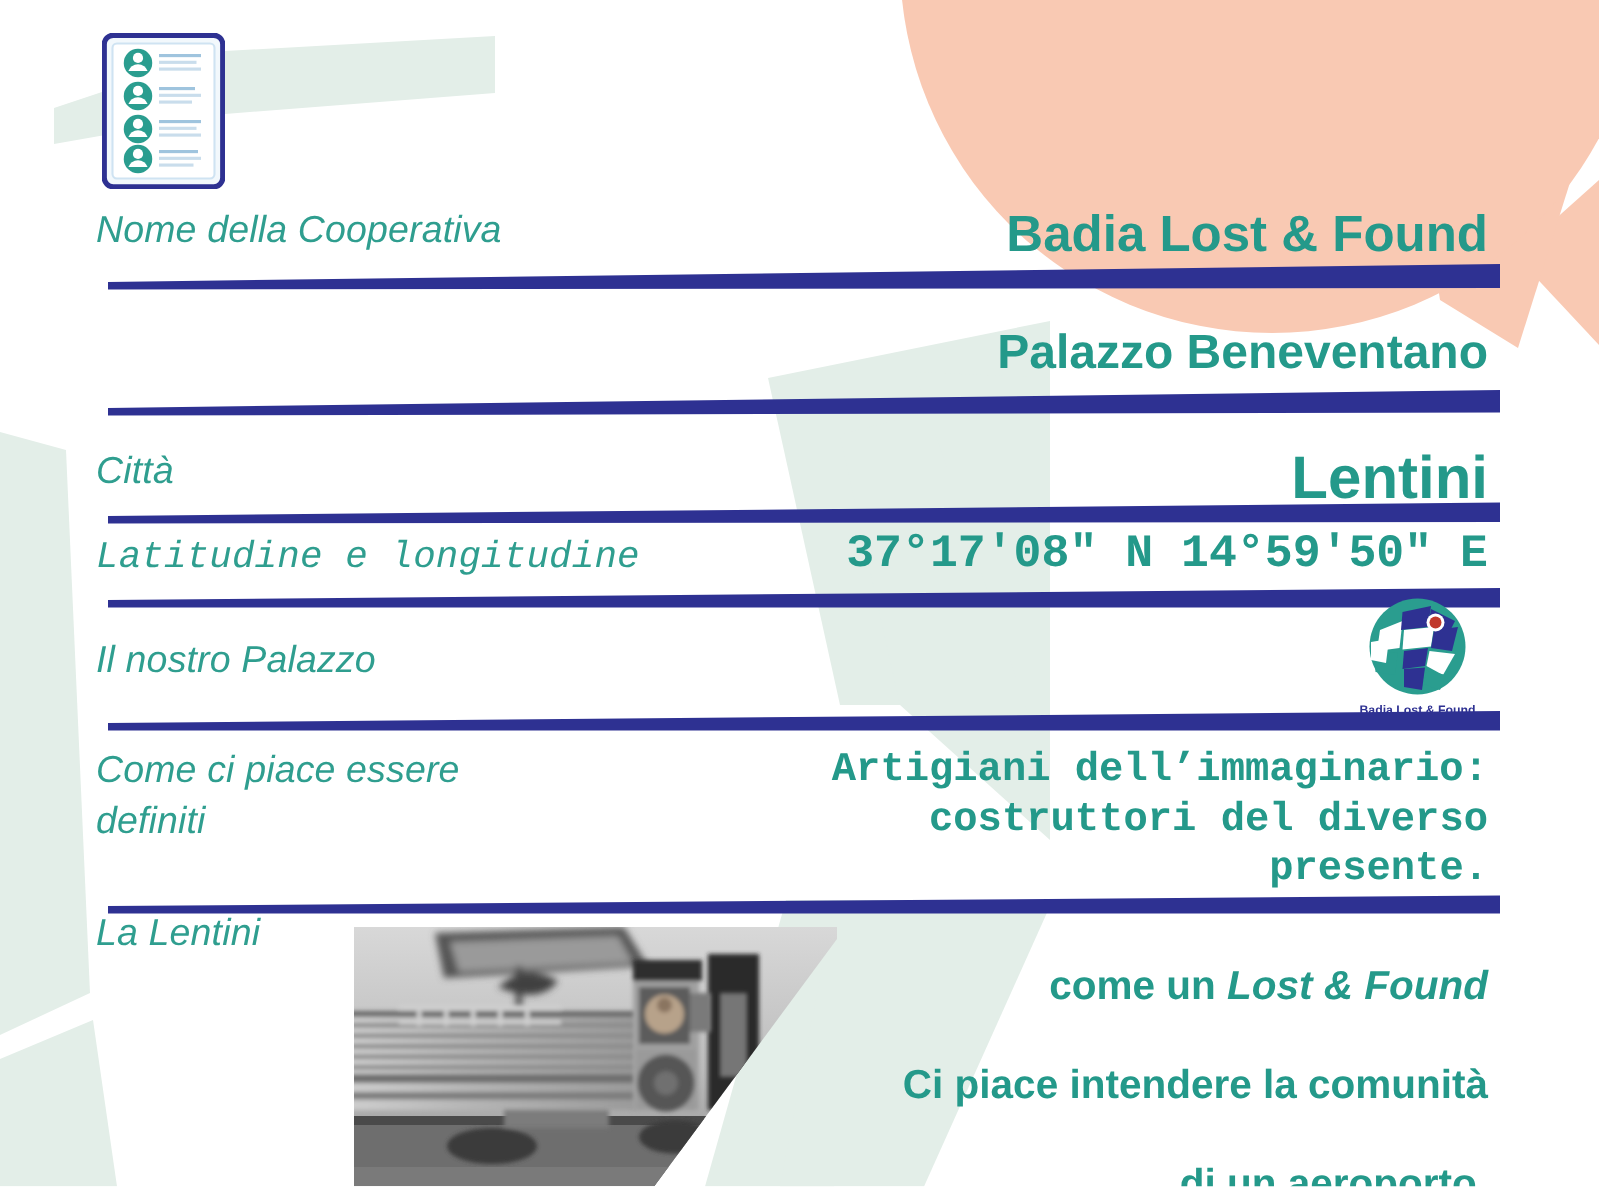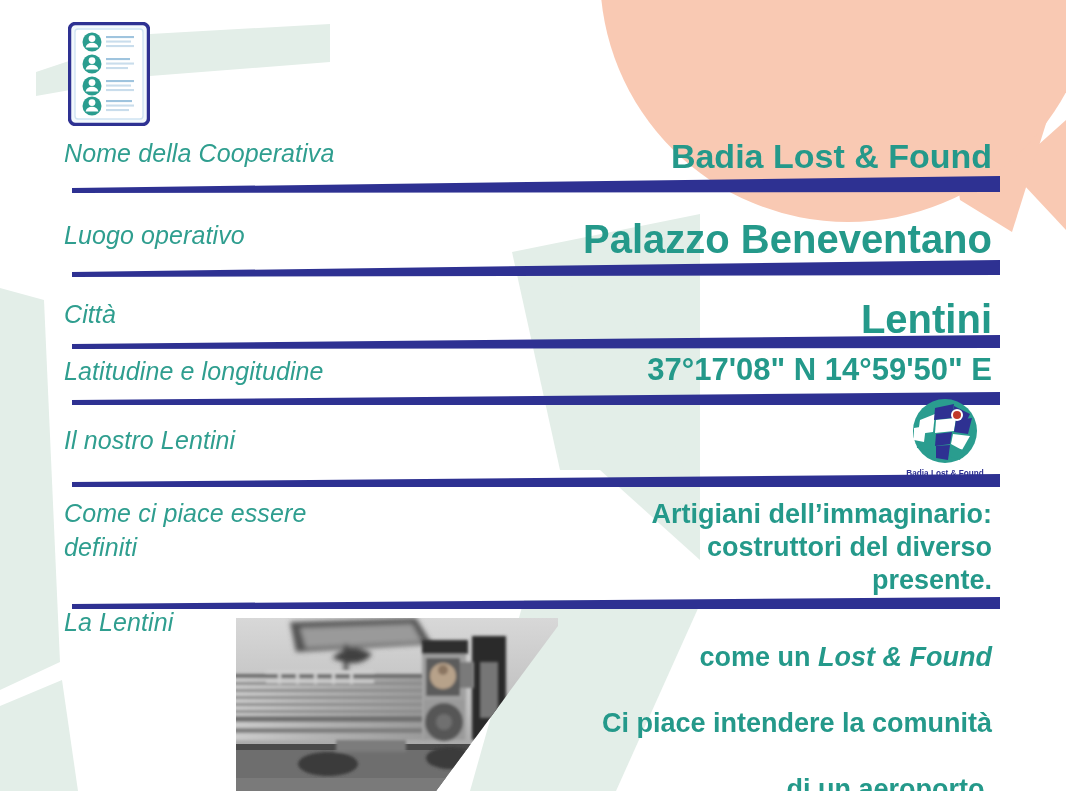--- a/index.html
+++ b/index.html
@@ -125,51 +125,50 @@
       <div class="label">Nome della Cooperativa</div>
       <div class="value" style="font-size:34px;">Badia Lost &amp; Found</div>
     </div>
     <div class="divider" style="top:176px;">
       <svg viewBox="0 0 928 22" preserveAspectRatio="none">
           <path d="M0,12 L928,0 L928,16 L0,17 Z" fill="#2E3192"></path>
         </svg>
     </div>
 
     <div class="row" style="top:219px;height:46px;">
-      <div class="label">Luogo operativo</div>
-      <div class="value" style="font-size:40px;top:-3px;">Palazzo Beneventano</div>
+      <div class="value" style="font-size:32px;top:-3px;">Palazzo Beneventano</div>
     </div>
     <div class="divider" style="top:258px;">
       <svg viewBox="0 0 928 22" preserveAspectRatio="none">
           <path d="M0,14 L928,2 L928,17 L0,19 Z" fill="#2E3192"></path>
         </svg>
     </div>
 
     <div class="row" style="top:298px;height:44px;">
       <div class="label">Città</div>
       <div class="value" style="font-size:40px;top:-2px;">Lentini</div>
     </div>
     <div class="divider" style="top:334px;">
       <svg viewBox="0 0 928 22" preserveAspectRatio="none">
           <path d="M0,10 L928,1 L928,14 L0,15 Z" fill="#2E3192"></path>
         </svg>
     </div>
 
-    <div class="row" style="top:355px;height:44px;">
+    <div class="row" style="top:355px;height:44px;font-family:Liberation Mono, monospace;">
       <div class="label">Latitudine e longitudine</div>
       <div class="value" style="font-size:31px;top:-3px;">37°17'08" N 14°59'50" E</div>
     </div>
     <div class="divider" style="top:390px;">
       <svg viewBox="0 0 928 22" preserveAspectRatio="none">
           <path d="M0,10 L928,2 L928,15 L0,15 Z" fill="#2E3192"></path>
         </svg>
     </div>
 
     <div class="row" style="top:424px;height:66px;">
-      <div class="label">Il nostro Lentini</div>
+      <div class="label">Il nostro Palazzo</div>
       <div class="brandmark" style="top:-26px;">
         <svg viewBox="0 0 86 84">
           <circle cx="43" cy="33" r="32" fill="#2A9D8F"></circle>
           <g>
             <path d="M 18,22 L 33,16 L 31,34 L 16,36 Z" fill="#FFFFFF"></path>
             <path d="M 33,10 L 52,6 L 50,20 L 32,22 Z" fill="#2E3192"></path>
             <path d="M 52,8 L 68,16 L 62,28 L 50,20 Z" fill="#2E3192"></path>
             <path d="M 34,22 L 54,20 L 52,33 L 33,35 Z" fill="#FFFFFF"></path>
             <path d="M 54,22 L 70,20 L 66,36 L 52,34 Z" fill="#2E3192"></path>
             <path d="M 34,36 L 50,34 L 48,46 L 33,48 Z" fill="#2E3192"></path>
@@ -189,21 +188,21 @@
     </div>
     <div class="divider" style="top:472px;">
       <svg viewBox="0 0 928 22" preserveAspectRatio="none">
           <path d="M0,10 L928,2 L928,15 L0,15 Z" fill="#2E3192"></path>
         </svg>
     </div>
 
     <div class="row" style="top:496px;height:90px;">
       <div class="label" style="line-height:34px;">Come ci piace essere
 definiti</div>
-      <div class="value" style="font-size:27px;line-height:33px;top:2px;">Artigiani dell’immaginario:
+      <div class="value" style="font-size:27px;line-height:33px;top:2px;font-family:Liberation Mono, monospace;">Artigiani dell’immaginario:
 costruttori del diverso
 presente.</div>
     </div>
     <div class="divider" style="top:596px;">
       <svg viewBox="0 0 928 22" preserveAspectRatio="none">
           <path d="M0,8 L928,1 L928,13 L0,13 Z" fill="#2E3192"></path>
         </svg>
     </div>
 
     <div class="row" style="top:606px;height:110px;">

